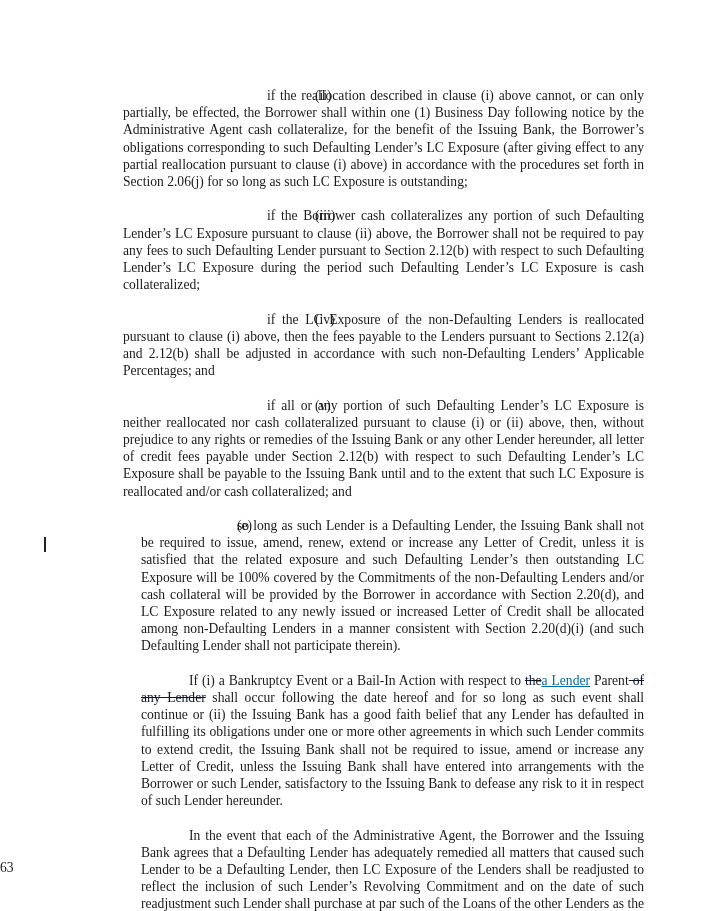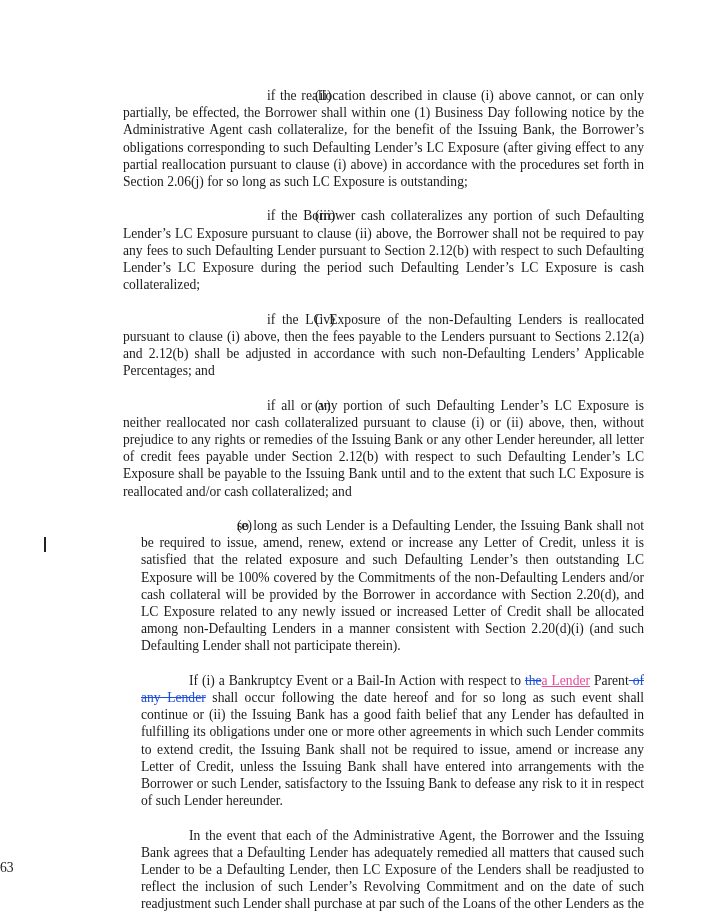--- a/index.html
+++ b/index.html
@@ -8,22 +8,22 @@
     position: absolute; left: 123px; top: 79px; width: 521px;
     font-family: "Liberation Serif", "DejaVu Serif", serif;
     font-size: 13.6px; line-height: 17.2px; color: #1a1a1a;
   }
   p { margin: 0 0 17.2px 0; text-align: justify; }
   .indent2 { text-indent: 1in; margin-top: 8px; }
   .indent1 { text-indent: 0.5in; margin-left: 18px; }
   .lbl { display: inline-block; }
   .lbl-sub { width: 48px; }
   .lbl-e { width: 48px; }
-  .del { color: #1d4ed8; text-decoration: line-through; }
-  .ins { color: #ec4899; text-decoration: underline; }
+  .del { color: #0f172a; text-decoration: line-through; }
+  .ins { color: #0369a1; text-decoration: underline; }
   .change-bar { position: absolute; left: 44px; top: 537px; width: 2px; height: 15px; background: #222; }
   .page-num {
     position: absolute; left: 0; width: 624px; top: 860px; text-align: left;
     font-family: "Liberation Serif", "DejaVu Serif", serif; font-size: 13.6px; color: #1a1a1a;
   }
 </style>
 </head>
 <body>
 
 <div class="change-bar"></div>

